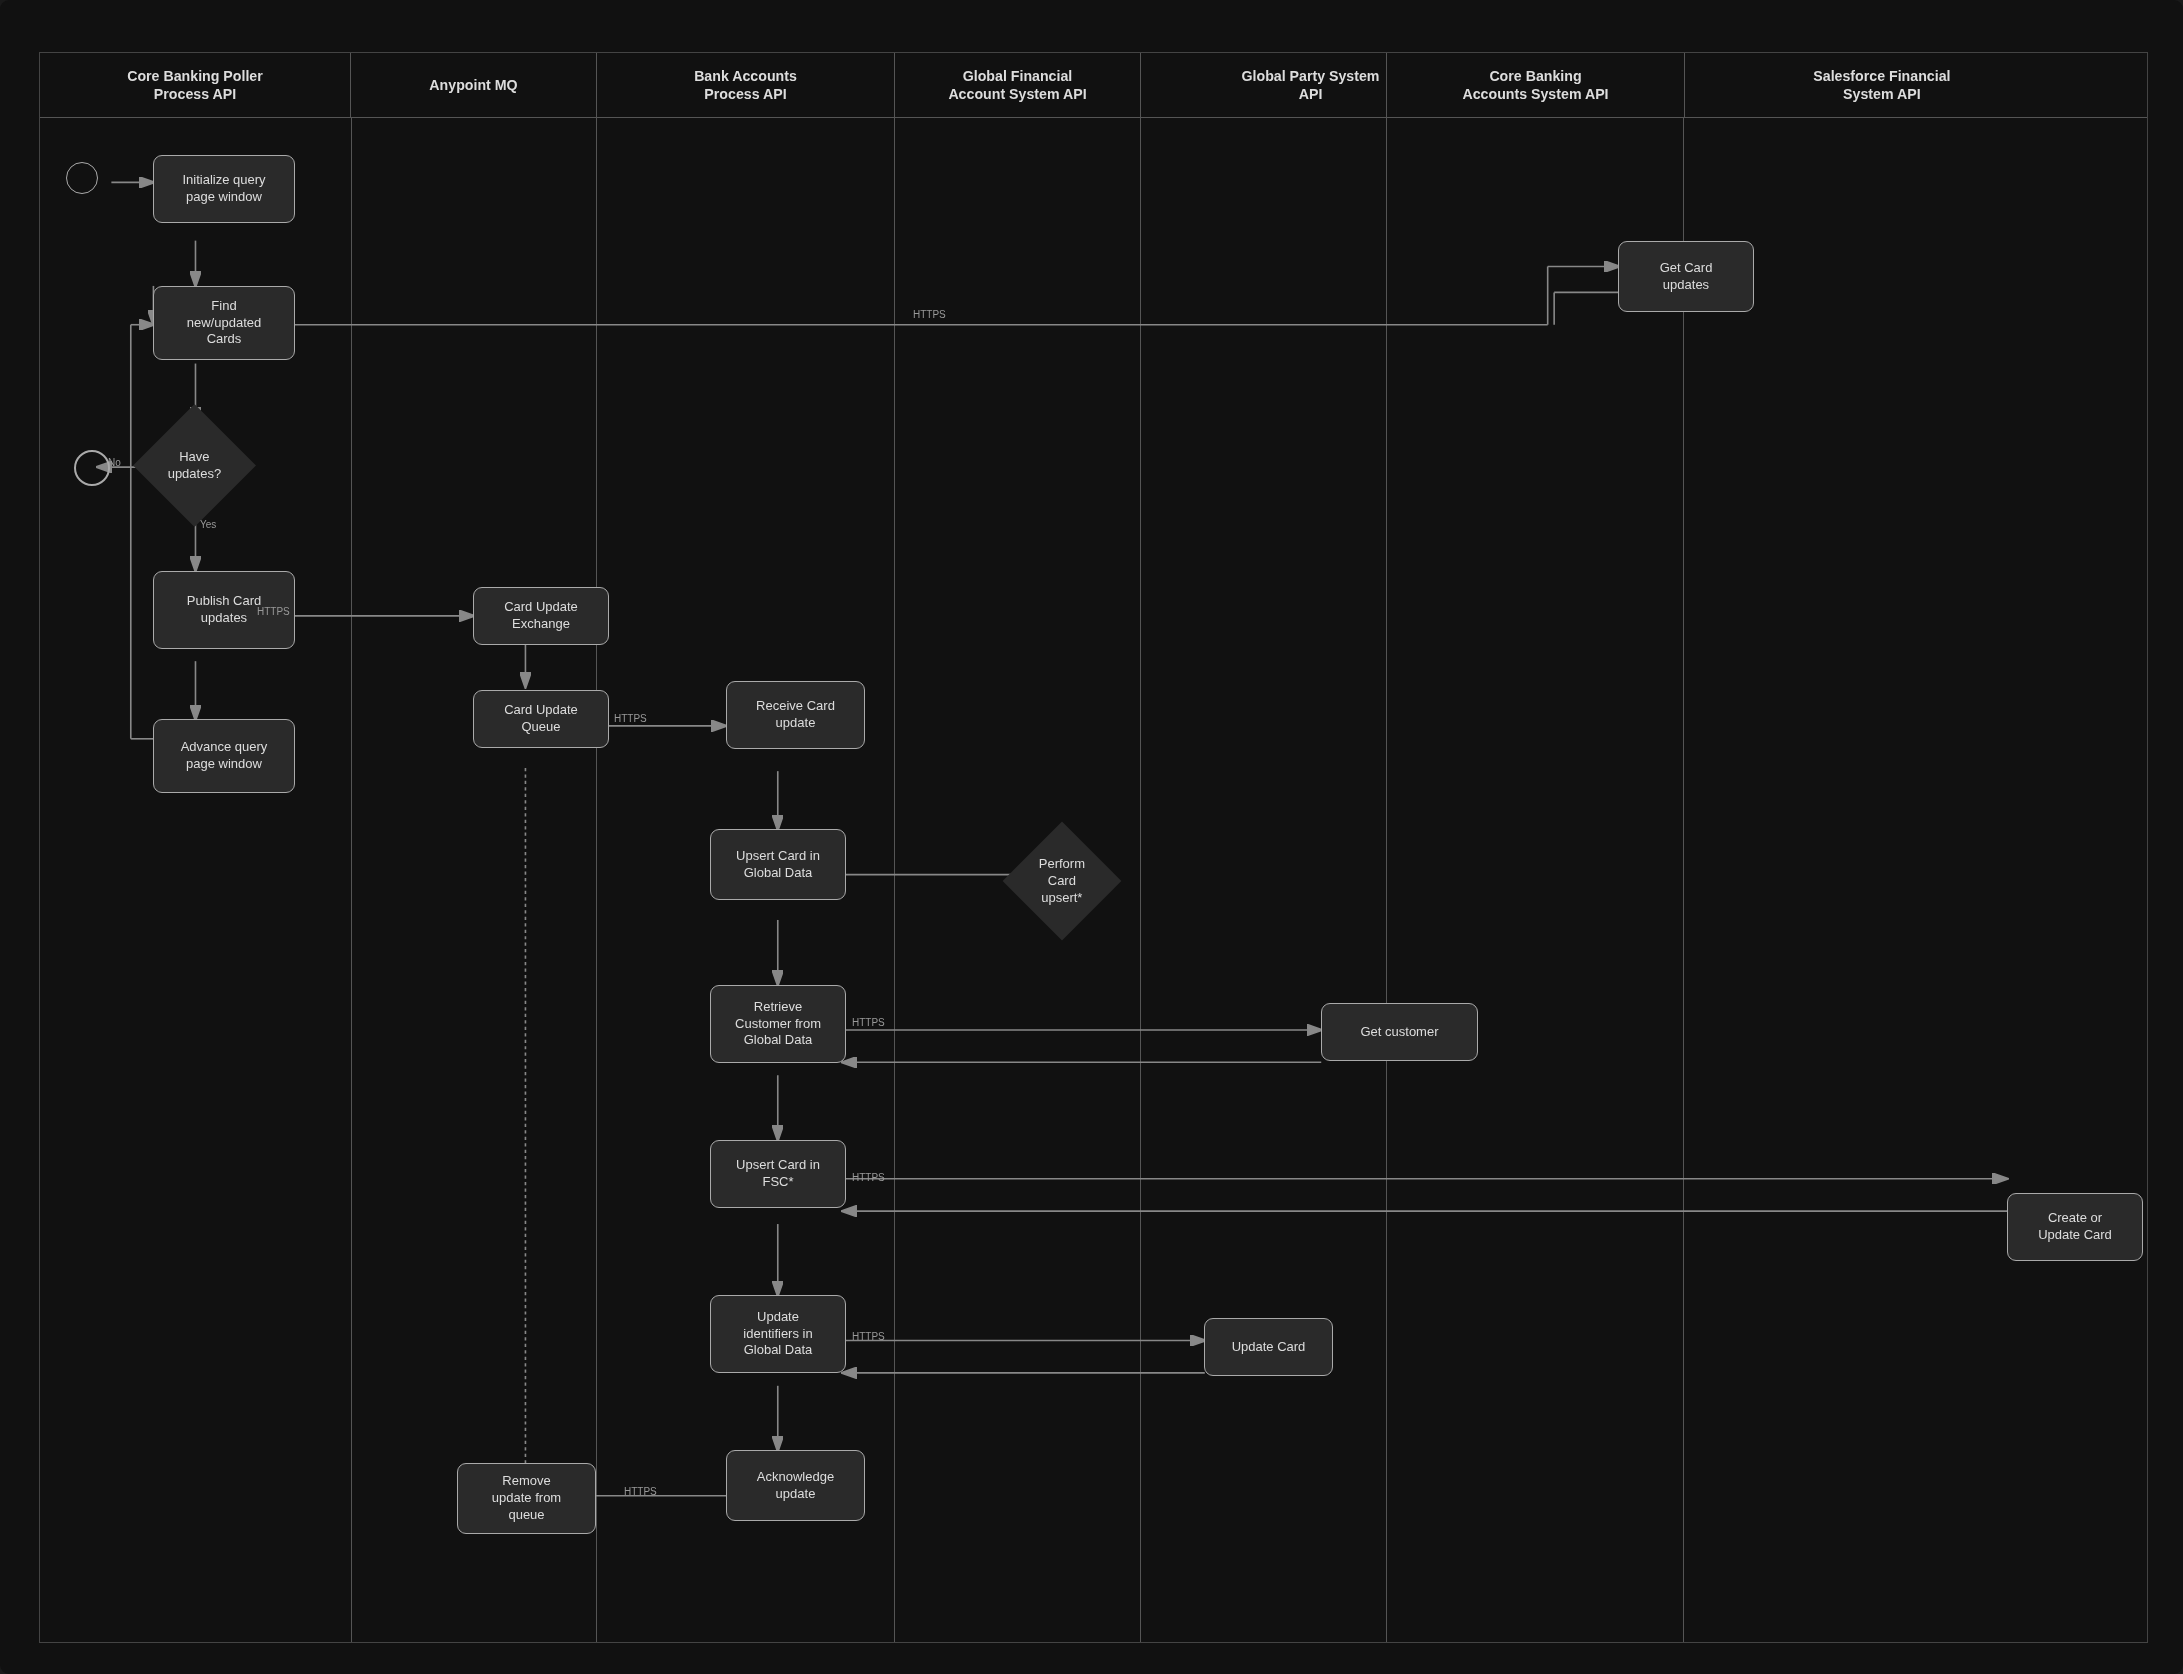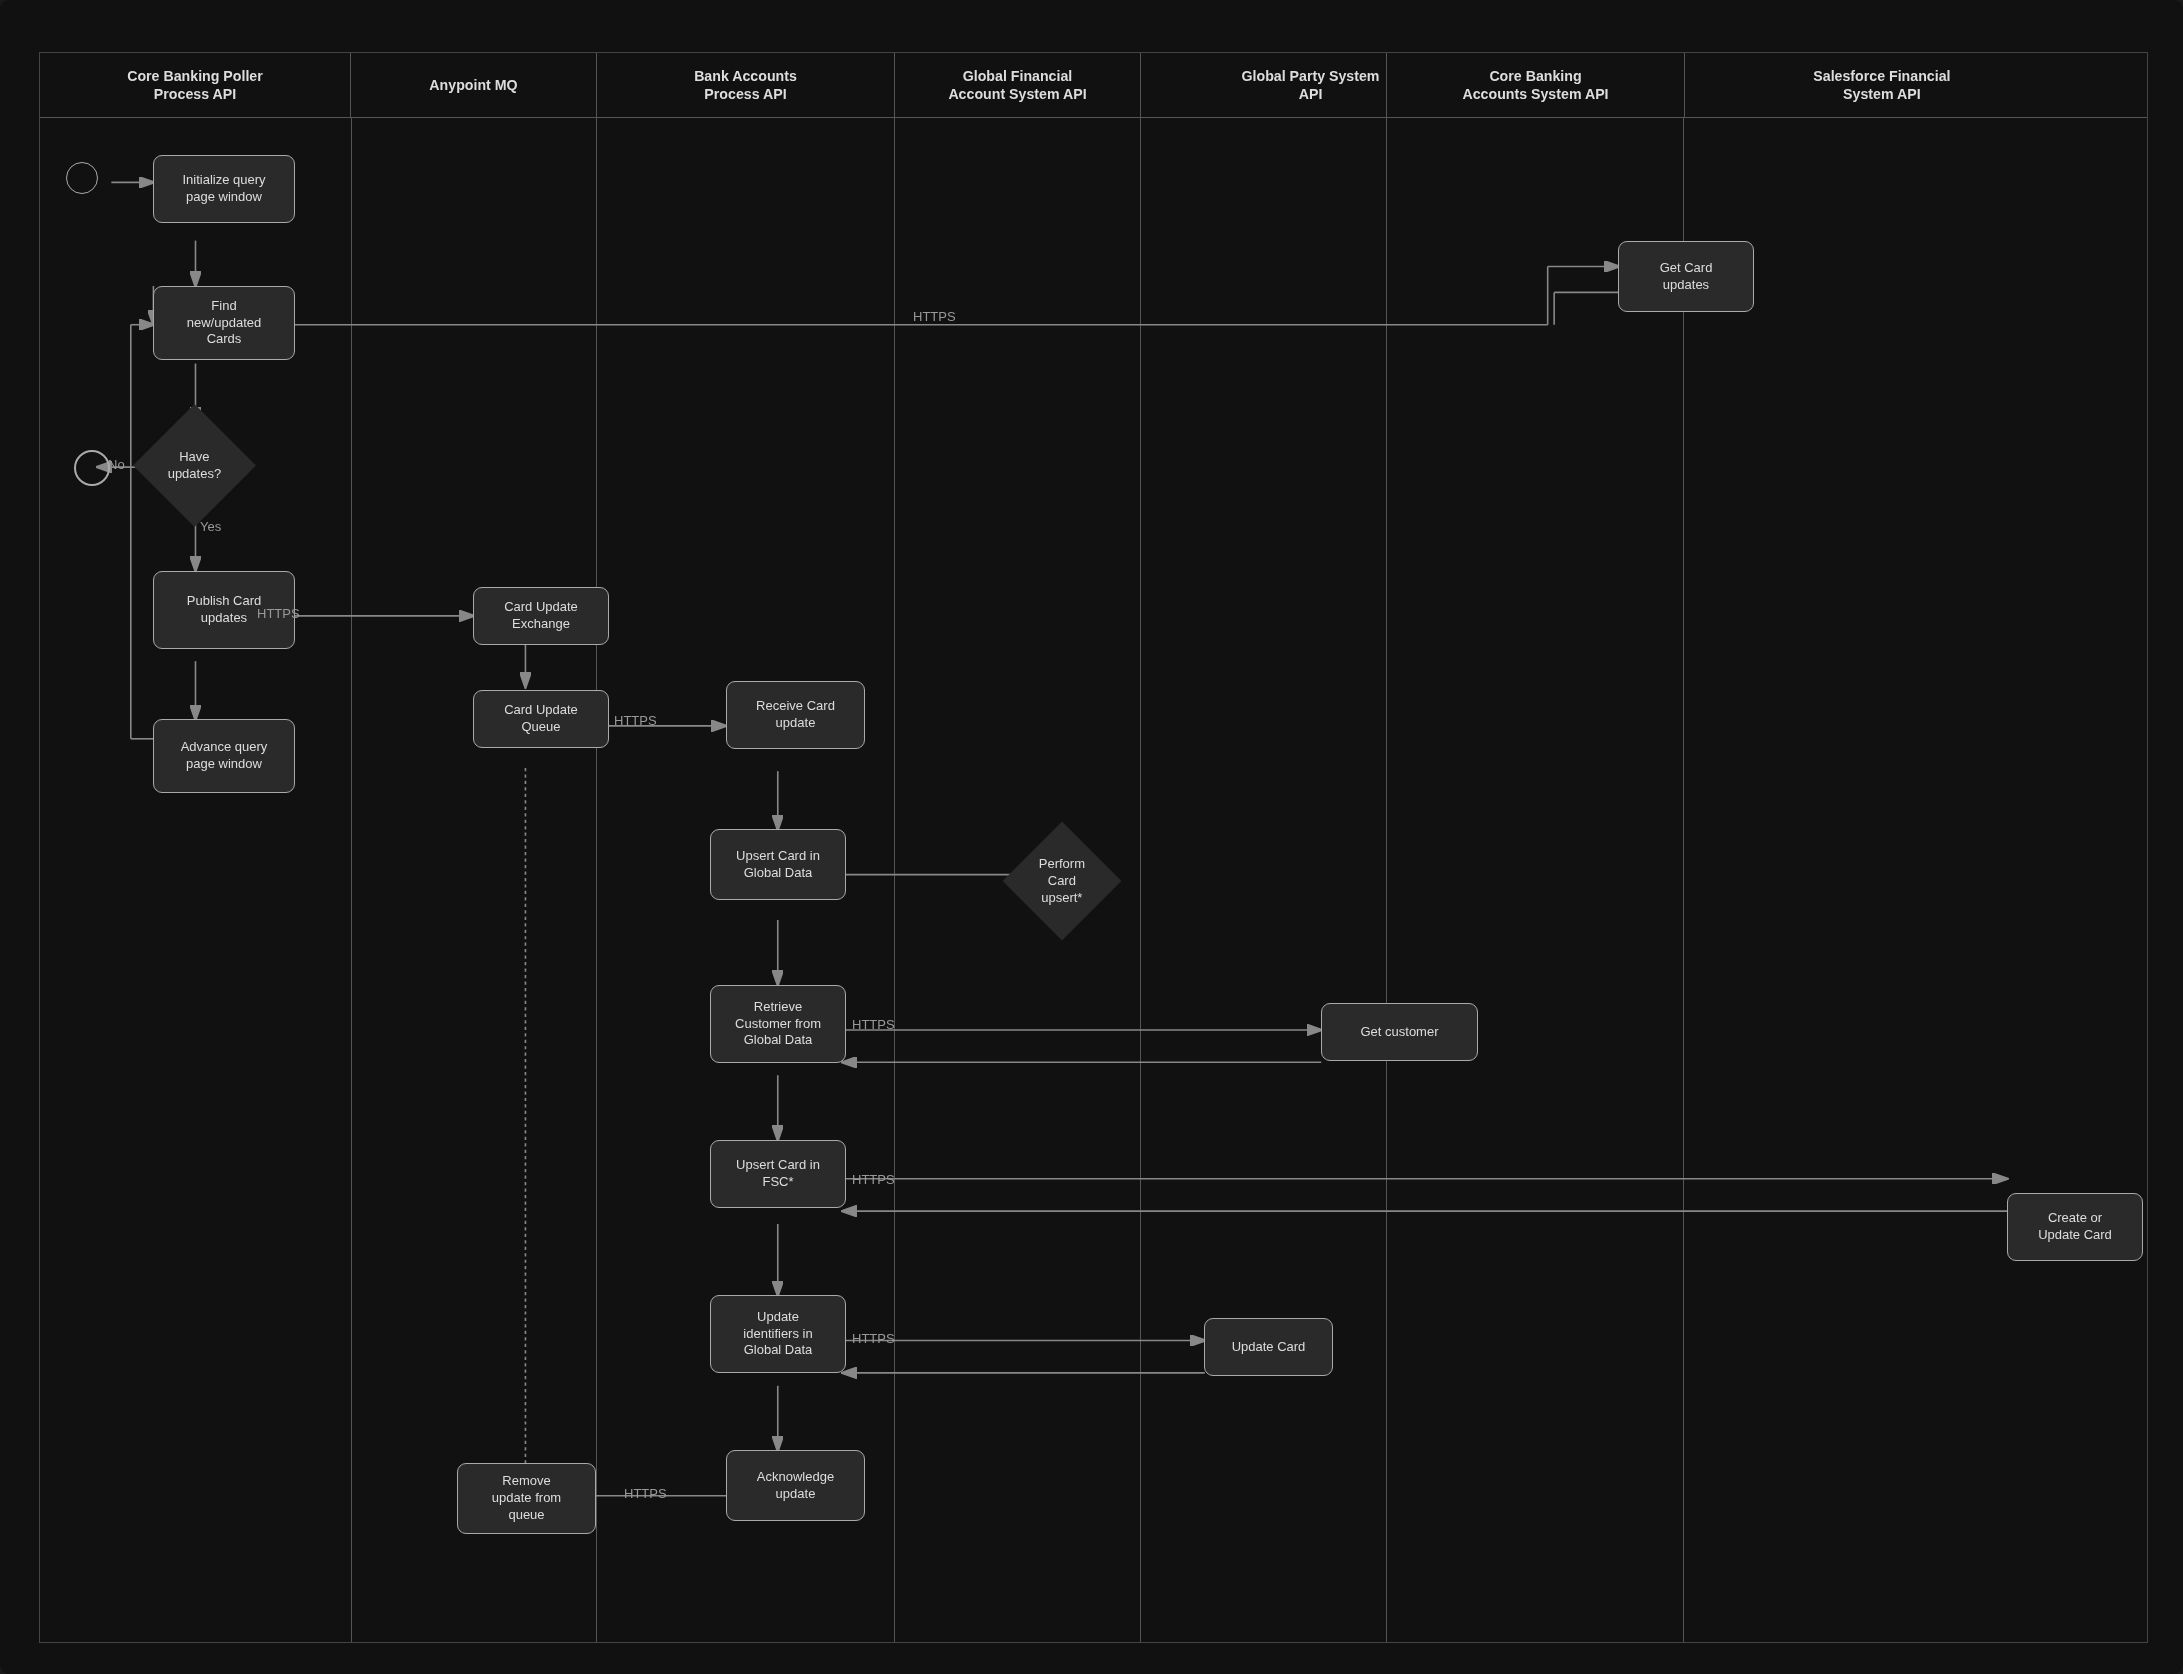--- a/index.html
+++ b/index.html
@@ -94,21 +94,21 @@
     .node-circle-thick {
       border: 2.6px solid #aaa;
       border-radius: 50%;
       background: transparent;
     }
 
     
     .arrow-label {
       position: absolute;
       color: #999;
-      font-size: 13px;
+      font-size: 10px;
     }
 
     
     .arrows-svg {
       position: absolute;
       top: 0;
       left: 0;
       width: 100%;
       height: 100%;
       pointer-events: none;

